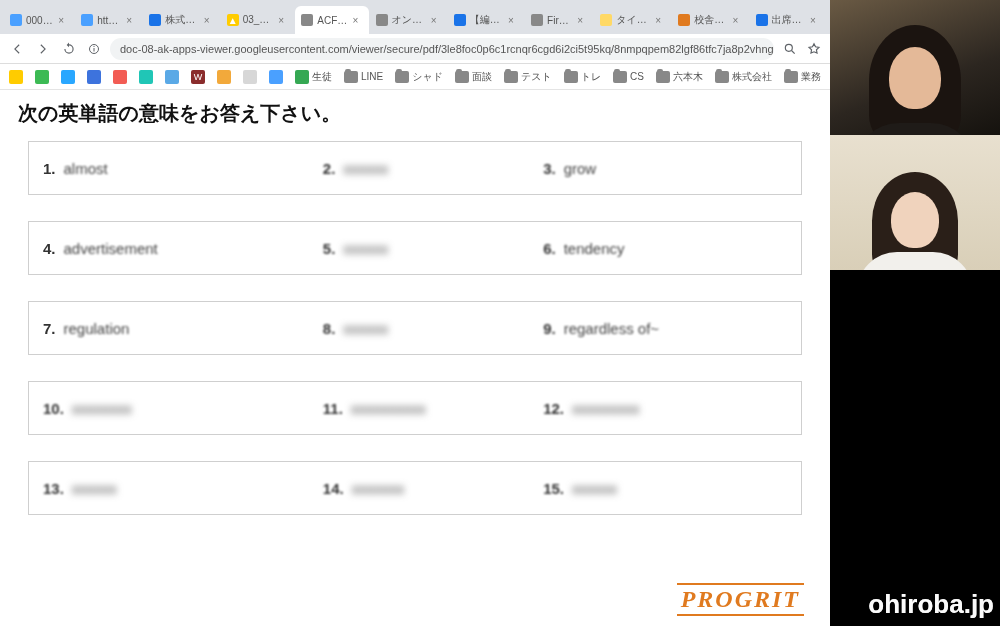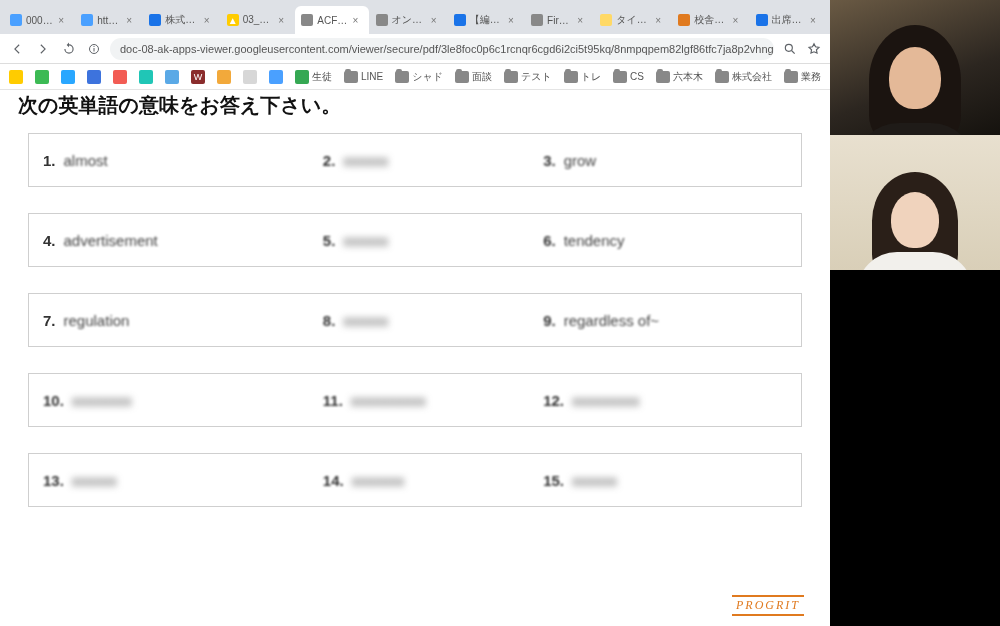--- a/index.html
+++ b/index.html
@@ -23,34 +23,34 @@
   .bm { display: flex; align-items: center; gap: 3px; padding: 2px 3px; cursor: pointer; }
   .bm .ic { width: 14px; height: 14px; border-radius: 2px; display: flex; align-items: center; justify-content: center; font-size: 9px; }
   .folder-ic { width: 14px; height: 12px; background: #888; border-radius: 2px; position: relative; }
   .folder-ic::before { content: ""; position: absolute; top: -2px; left: 1px; width: 6px; height: 3px; background: #888; border-radius: 2px 2px 0 0; }
 
   
   .stage { display: flex; width: 1000px; height: 626px; position: relative; background: #000; }
   .left { width: 830px; height: 626px; display: flex; flex-direction: column; background: #000; }
   .content-area { flex: 1; background: #fff; position: relative; overflow: hidden; }
 
-  .doc-title { font-size: 20px; font-weight: 700; margin: 2px 0 14px 18px; color: #111; }
+  .doc-title { font-size: 20px; font-weight: 700; margin: 10px 0 14px 18px; color: #111; }
 
   .rows { padding: 0 28px; display: flex; flex-direction: column; gap: 26px; }
   .row { border: 1px solid #cfcfcf; height: 54px; display: flex; align-items: center; padding: 0 14px; gap: 12px; }
   .cell { display: flex; align-items: baseline; gap: 8px; }
   .c1 { flex: 0 0 36%; }
   .c2 { flex: 0 0 28%; justify-content: flex-start; }
   .c3 { flex: 0 0 36%; }
   .num { font-size: 15px; font-weight: 600; color: #333; filter: blur(1px); }
   .num.clear { filter: none; }
   .word { font-size: 15px; color: #444; filter: blur(3.5px); }
   .word.lightblur { filter: blur(1.2px); }
 
-  .brand-logo { position: absolute; right: 26px; bottom: 10px; font-family: Georgia, serif; font-style: italic; font-weight: 400; font-size: 12px; letter-spacing: 2px; color: #e07a1f; border-top: 2px solid #e07a1f; border-bottom: 2px solid #e07a1f; padding: 1px 4px; }
+  .brand-logo { position: absolute; right: 26px; bottom: 10px; font-family: Georgia, serif; font-style: italic; font-weight: 700; font-size: 24px; letter-spacing: 2px; color: #e07a1f; border-top: 2px solid #e07a1f; border-bottom: 2px solid #e07a1f; padding: 1px 4px; }
 
   
   .video-panel { position: absolute; right: 0; top: 0; width: 170px; height: 270px; display: flex; flex-direction: column; z-index: 10; }
   .vframe { flex: 1; background: #333; position: relative; overflow: hidden; }
   .vframe.top { background: linear-gradient(160deg,#6a5a44 0%, #2c2620 60%, #15120e 100%); }
   .vframe.bot { background: linear-gradient(180deg,#e8e0cf 0%, #d9cfb8 100%); }
   .person { position: absolute; left: 50%; transform: translateX(-50%); }
   .p-top { bottom: -10px; }
   .p-top .hair { width: 92px; height: 120px; background: #1b1410; border-radius: 46px 46px 26px 26px / 56px 56px 30px 30px; }
   .p-top .face { position: absolute; top: 22px; left: 50%; transform: translateX(-50%); width: 52px; height: 62px; background: #e4b998; border-radius: 50% 50% 46% 46%; }
@@ -337,13 +337,14 @@
     </div>
     <div class="vframe bot">
       <div class="person p-bot">
         <div class="hair"></div>
         <div class="face"></div>
         <div class="body"></div>
       </div>
     </div>
   </div>
 
+  <div class="watermark">ohiroba.jp</div>
 </div>
 
 </body></html>

